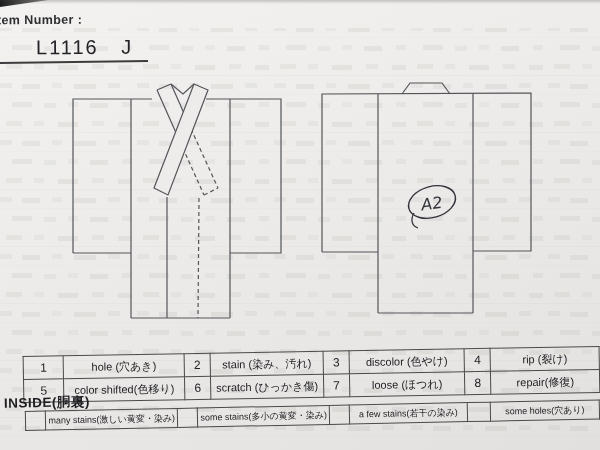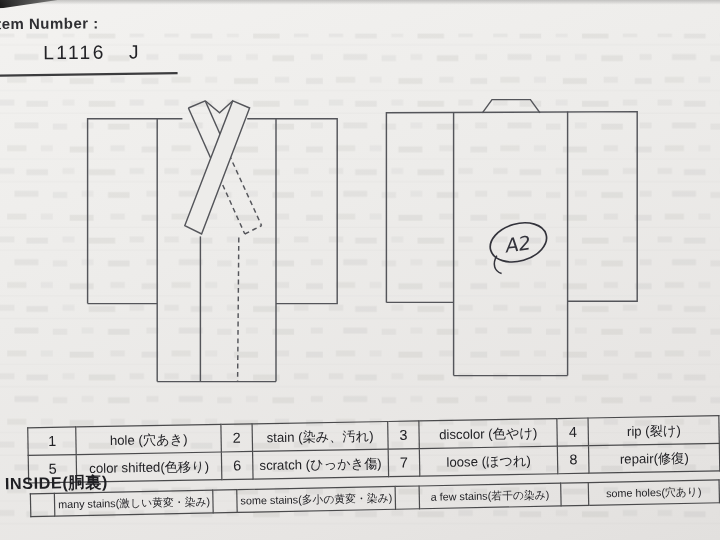--- a/index.html
+++ b/index.html
@@ -16,21 +16,21 @@
     background:linear-gradient(to right,#1b1b1b,#8a8a88);
     clip-path:polygon(0 0,100% 0,0 100%);
   }
   .top-edge{left:0;top:0;width:600px;height:4px;
     background:linear-gradient(to bottom,rgba(60,60,60,.25),rgba(60,60,60,0));}
   .item-label{
     left:-7px;top:13px;font-size:12.5px;font-weight:700;letter-spacing:.4px;
     color:#2f2f33;transform:rotate(-.4deg);white-space:pre;
   }
   .item-number{
-    left:36px;top:36px;font-size:16px;font-weight:500;letter-spacing:2px;
+    left:36px;top:36px;font-size:20px;font-weight:500;letter-spacing:2px;
     color:#232327;white-space:pre;transform:rotate(-.4deg);
   }
   .item-underline{
     left:0;top:62px;width:148px;height:1.6px;background:#3c3c3e;
     transform:rotate(-.8deg);transform-origin:left center;
   }
   svg.diagram{left:0;top:70px;}
   .tbl-wrap{transform-origin:left center;}
   .codes-wrap{left:23px;top:356px;transform:rotate(-1deg);}
   .inside-wrap{left:25px;top:411px;transform:rotate(-1.15deg);}

